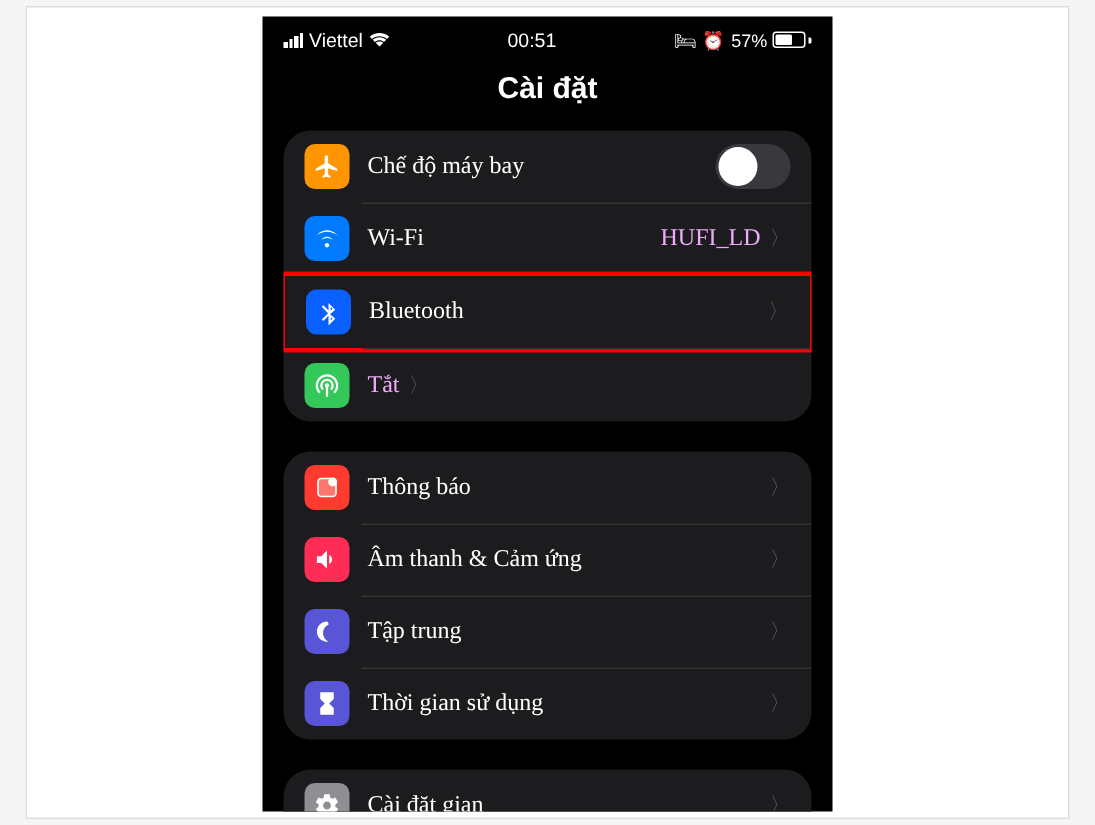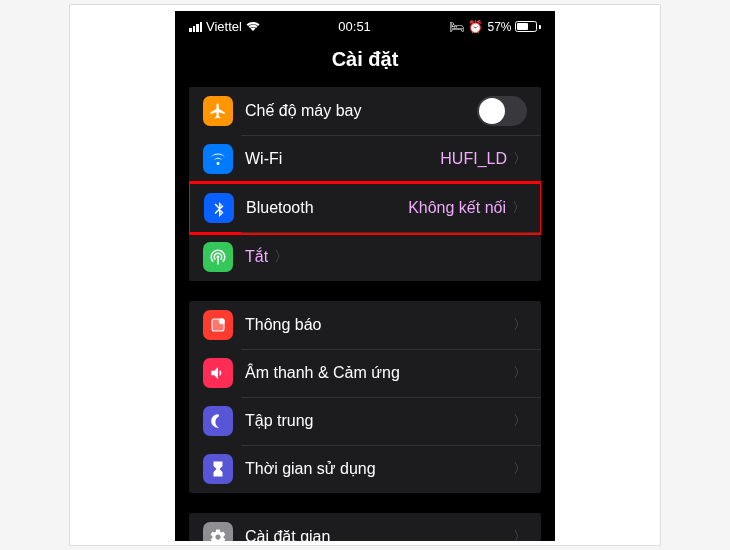--- a/index.html
+++ b/index.html
@@ -6,21 +6,21 @@
     body {
       background: #f5f5f5;
       display: flex;
       justify-content: center;
       align-items: center;
       width: 730px;
       height: 550px;
       font-family: -apple-system, BlinkMacSystemFont, "Segoe UI", sans-serif;
     }
     .frame {
-      width: 592px;
+      width: 696px;
       height: 542px;
       background: #fff;
       border: 1px solid #ddd;
       display: flex;
       justify-content: center;
       align-items: flex-start;
       padding: 6px 0;
     }
     .phone {
       width: 380px;
@@ -46,23 +46,24 @@
     .wifi-status-icon { font-size: 11px; }
     .header {
       text-align: center;
       padding: 10px 0 16px;
       font-size: 20px;
       font-weight: 600;
     }
     .content { padding: 0 14px; }
     .group {
       background: #1c1c1e;
-      border-radius: 2px;
+      border-radius: 18px;
       margin-bottom: 20px;
       overflow: hidden;
+      font-family: Liberation Serif, serif;
     }
     .row {
       display: flex;
       align-items: center;
       padding: 9px 14px;
       position: relative;
       min-height: 44px;
     }
     .row:not(:last-child)::after {
       content: "";
@@ -196,21 +197,20 @@
           <div class="value">HUFI_LD</div>
           <div class="chevron">〉</div>
         </div>
         <div class="row highlight">
           <div class="icon-box icon-blue2">
             <svg width="18" height="18" viewBox="0 0 24 24">
                 <path d="M12 2v8.6L7.4 6 6 7.4 11.6 13 6 18.6 7.4 20l4.6-4.6V24l6-6-4.6-4 4.6-4-6-6zm2 5.4L15.6 9 14 10.6V7.4zm0 9.2L15.6 18 14 19.6v-3z" fill="#fff"></path>
               </svg>
           </div>
           <div class="label">Bluetooth</div>
-          <div class="value">Không kết nối</div>
           <div class="chevron">〉</div>
         </div>
         <div class="row">
           <div class="icon-box icon-green">
             <svg width="18" height="18" viewBox="0 0 24 24">
                 <path d="M12 6c-3.3 0-6 2.7-6 6 0 1.7.7 3.2 1.8 4.2l1.4-1.4C8.5 14.1 8 13.1 8 12c0-2.2 1.8-4 4-4s4 1.8 4 4c0 1.1-.5 2.1-1.2 2.8l1.4 1.4C17.3 15.2 18 13.7 18 12c0-3.3-2.7-6-6-6zm0 4c-1.1 0-2 .9-2 2 0 .7.4 1.4 1 1.7V22h2v-8.3c.6-.3 1-1 1-1.7 0-1.1-.9-2-2-2zm-8 2c0-4.4 3.6-8 8-8s8 3.6 8 8c0 2.2-.9 4.2-2.3 5.7l1.4 1.4C20.9 17.3 22 14.8 22 12c0-5.5-4.5-10-10-10S2 6.5 2 12c0 2.8 1.1 5.3 2.9 7.1l1.4-1.4C4.9 16.2 4 14.2 4 12z" fill="#fff"></path>
               </svg>
           </div>
           <div class="value">Tắt</div>
           <div class="chevron">〉</div>

